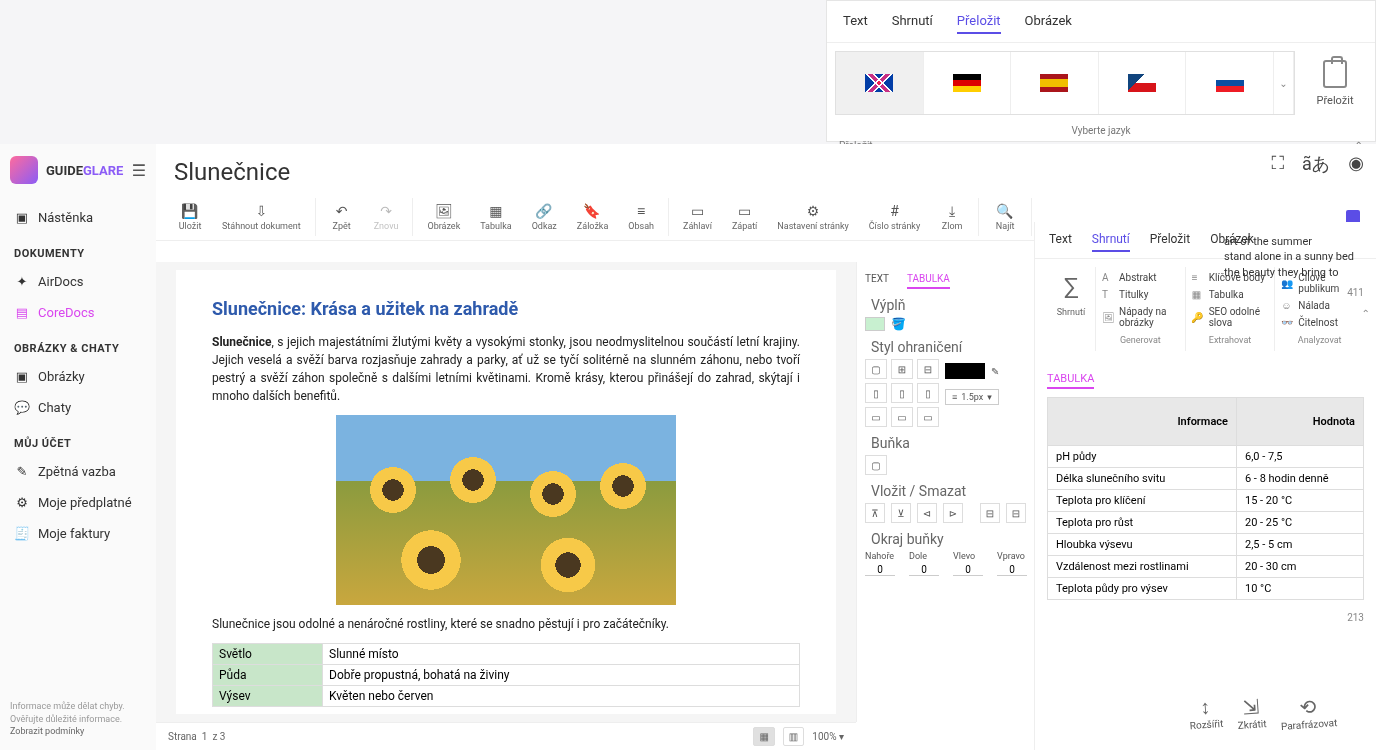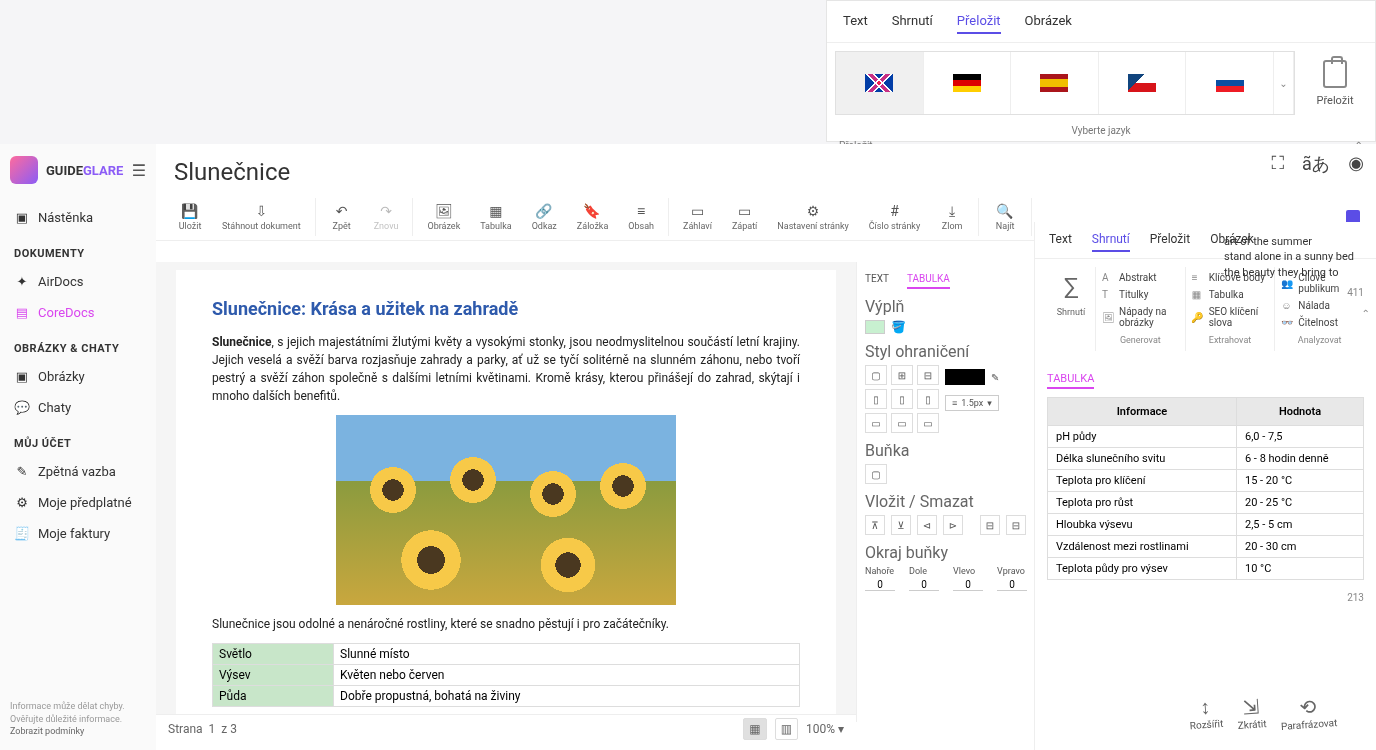--- a/index.html
+++ b/index.html
@@ -45,30 +45,30 @@
 .doc-area{position:absolute;top:118px;left:0;width:700px;bottom:28px;background:#f5f5f5;overflow:hidden;padding:8px 20px}
 .page{background:#fff;padding:28px 36px;height:100%;overflow:hidden}
 .page h2{color:#2e5aac;font-size:18px;font-weight:700;margin-bottom:14px}
 .page p{font-size:12px;color:#222;line-height:1.5;text-align:justify;margin-bottom:10px}
 .page b{font-weight:700}
 .img-ph{width:340px;height:190px;margin:10px auto;background:linear-gradient(180deg,#7bb3e0 0%,#7bb3e0 35%,#8b9b3e 35%,#c9a73e 100%);position:relative;overflow:hidden}
 .sunf{position:absolute;width:54px;height:54px;background:radial-gradient(circle,#4a3820 28%,#f7c948 28%,#f7c948 60%,transparent 60%);border-radius:50%}
 .sunf::before{content:"";position:absolute;inset:-6px;background:repeating-conic-gradient(#f7c948 0deg 12deg,transparent 12deg 24deg);border-radius:50%;z-index:-1}
 .doc-tbl{width:100%;font-size:12px;border-collapse:collapse}
 .doc-tbl td{padding:3px 6px;border:1px solid #ddd}
-.doc-tbl td:first-child{background:#c8e6c9;width:121px}
-.status-bar{position:absolute;bottom:8px;left:0;width:700px;height:28px;background:#fff;border-top:1px solid #eee;display:flex;align-items:center;padding:0 12px;font-size:12px;color:#666}
+.doc-tbl td:first-child{background:#c8e6c9;width:110px}
+.status-bar{position:absolute;bottom:0;left:0;width:700px;height:28px;background:#fff;border-top:1px solid #eee;display:flex;align-items:center;padding:0 12px;font-size:10px;color:#666}
 .status-bar .sp{margin-left:auto;display:flex;gap:8px;align-items:center}
 .status-bar .sbtn{padding:3px 5px;border:1px solid #ddd;border-radius:2px;cursor:pointer}
 .status-bar .sbtn.active{background:#e0e0e0}
 .props{position:absolute;top:118px;left:700px;width:178px;bottom:28px;background:#fff;border-left:1px solid #eee;padding:8px;font-size:10px;color:#555;overflow:hidden}
 .prop-tabs{display:flex;gap:18px;font-size:10px;margin-bottom:8px}
 .prop-tab{padding:3px 0;cursor:pointer}
 .prop-tab.active{color:#d946ef;border-bottom:2px solid #d946ef}
-.prop-sect{margin:8px 0 4px;font-size:16px;color:#666}
+.prop-sect{margin:8px 6px 4px;font-size:14px;color:#666}
 .prop-row{display:flex;gap:6px;margin:4px 0;align-items:center}
 .fill-sw{width:20px;height:14px;background:#c8f0d0;border:1px solid #ccc}
 .bucket{font-size:12px}
 .bgrid{display:grid;grid-template-columns:repeat(3,22px);gap:4px}
 .bcell{width:22px;height:20px;border:1px solid #ddd;display:flex;align-items:center;justify-content:center;font-size:10px;cursor:pointer}
 .color-sw{width:40px;height:16px;background:#000}
 .thick{border:1px solid #ccc;padding:2px 6px;font-size:9px;display:flex;align-items:center;gap:4px}
 .margin-grid{display:flex;gap:14px;font-size:9px}
 .margin-col{display:flex;flex-direction:column;gap:3px}
 .margin-col input{width:30px;border:none;border-bottom:1px solid #ccc;font-size:10px;text-align:center}
@@ -83,21 +83,21 @@
 .sum-left .lbl{font-size:9px;color:#666}
 .sum-cols{flex:1;display:grid;grid-template-columns:1fr 1fr 1fr;gap:0;font-size:10px}
 .sum-col{border-left:1px solid #eee;padding:2px 6px}
 .sum-item{display:flex;align-items:center;gap:5px;padding:3px 0;cursor:pointer;color:#444}
 .sum-item .si{width:12px;font-size:10px;color:#888}
 .sum-col-foot{text-align:center;font-size:9px;color:#888;padding:4px 0}
 .collapse-arr{position:absolute;right:6px;font-size:10px;color:#888;cursor:pointer}
 .tabulka-sect{padding:8px 12px}
 .tabulka-tab{font-size:11px;color:#d946ef;border-bottom:2px solid #d946ef;display:inline-block;padding:2px 0;margin-bottom:8px}
 .data-tbl{width:100%;border-collapse:collapse;font-size:11px}
-.data-tbl th{background:#e8e8e8;padding:7px 8px;text-align:center;font-weight:600;border:1px solid #ddd}
+.data-tbl th{background:#e8e8e8;padding:17px 8px;text-align:right;font-weight:600;border:1px solid #ddd}
 .data-tbl td{padding:4px 8px;border:1px solid #ddd}
 .count{text-align:right;font-size:10px;color:#888;padding:4px 12px}
 .float-actions{position:absolute;bottom:20px;right:40px;display:flex;gap:14px}
 .fa-btn{display:flex;flex-direction:column;align-items:center;font-size:10px;color:#555;cursor:pointer;transform:rotate(-4deg)}
 .fa-btn .fi{font-size:20px;color:#666}
 .overflow-text{position:absolute;top:90px;right:12px;width:140px;font-size:11px;color:#333;line-height:1.4}
 .flag{width:28px;height:18px;display:inline-block}
 .flag-uk{background:linear-gradient(45deg,#012169 40%,#fff 40%,#fff 45%,#c8102e 45%,#c8102e 55%,#fff 55%,#fff 60%,#012169 60%),linear-gradient(-45deg,#012169 40%,#fff 40%,#fff 45%,#c8102e 45%,#c8102e 55%,#fff 55%,#fff 60%,#012169 60%);background-blend-mode:screen}
 .flag-de{background:linear-gradient(#000 33%,#dd0000 33%,#dd0000 66%,#ffce00 66%)}
 .flag-es{background:linear-gradient(#aa151b 25%,#f1bf00 25%,#f1bf00 75%,#aa151b 75%)}
@@ -290,26 +290,26 @@
         <div class="sunf" style="top:118px;left:200px;width:64px;height:64px"></div>
       </div>
       <p>Slunečnice jsou odolné a nenáročné rostliny, které se snadno pěstují i pro začátečníky.</p>
       <table class="doc-tbl">
           <tbody id="mini-tbl">
             <tr>
               <td>Světlo</td>
               <td>Slunné místo</td>
             </tr>
             <tr>
+              <td>Půda</td>
+              <td>Dobře propustná, bohatá na živiny</td>
+            </tr>
+            <tr>
               <td>Výsev</td>
               <td>Květen nebo červen</td>
-            </tr>
-            <tr>
-              <td>Půda</td>
-              <td>Dobře propustná, bohatá na živiny</td>
             </tr>
           </tbody>
         </table>
     </div>
   </div>
 
   <div class="status-bar">
     <span>Strana</span>&nbsp;&nbsp;
     <span>1</span>&nbsp;&nbsp;
     <span>z</span>&nbsp;
@@ -420,21 +420,21 @@
               <div class="sum-item">
                 <span class="si">≡</span>
                 <span>Klíčové body</span>
               </div>
               <div class="sum-item">
                 <span class="si">▦</span>
                 <span>Tabulka</span>
               </div>
               <div class="sum-item">
                 <span class="si">🔑</span>
-                <span>SEO klíčení slova</span>
+                <span>SEO odolné slova</span>
               </div>
               <div class="sum-col-foot">Extrahovat</div>
             </div>
             <div class="sum-col">
               <div class="sum-item">
                 <span class="si">👥</span>
                 <span>Cílové publikum</span>
               </div>
               <div class="sum-item">
                 <span class="si">☺</span>

